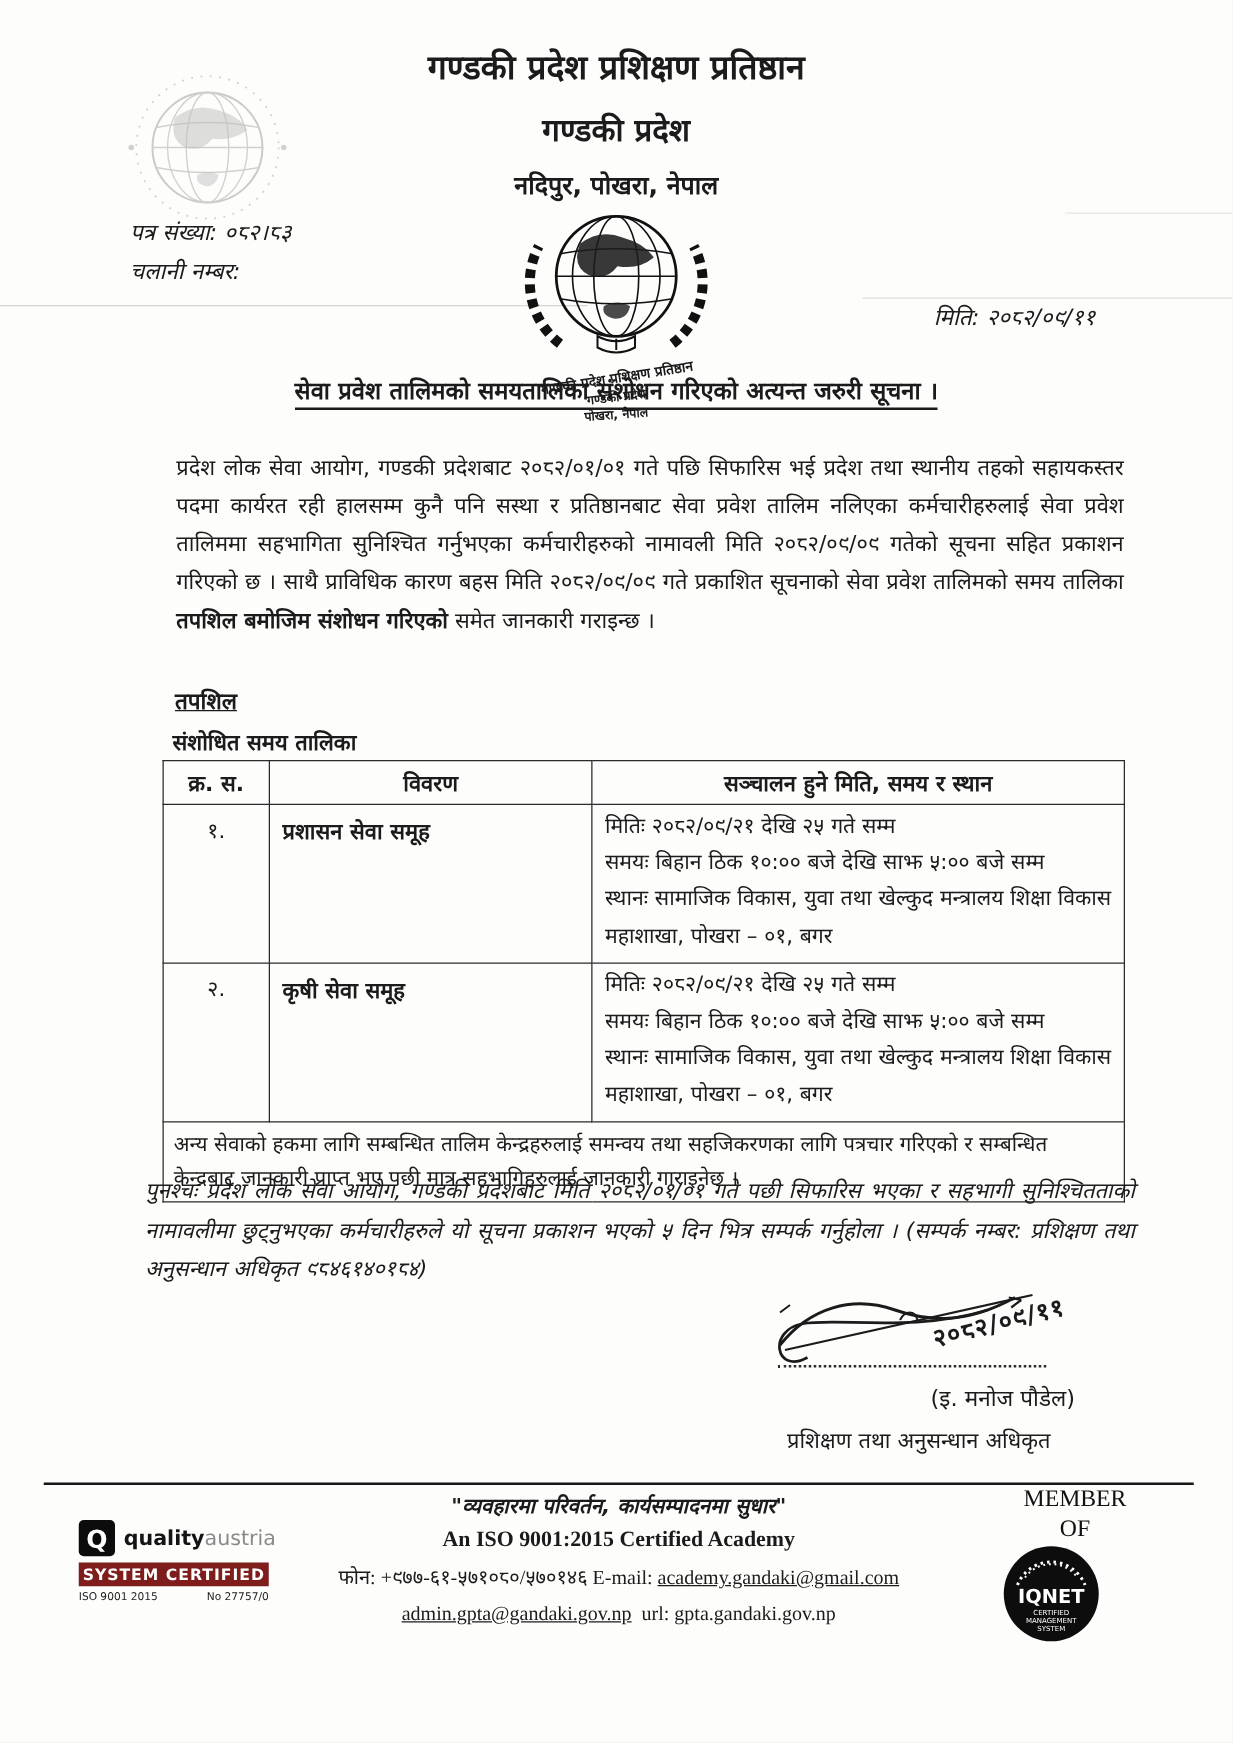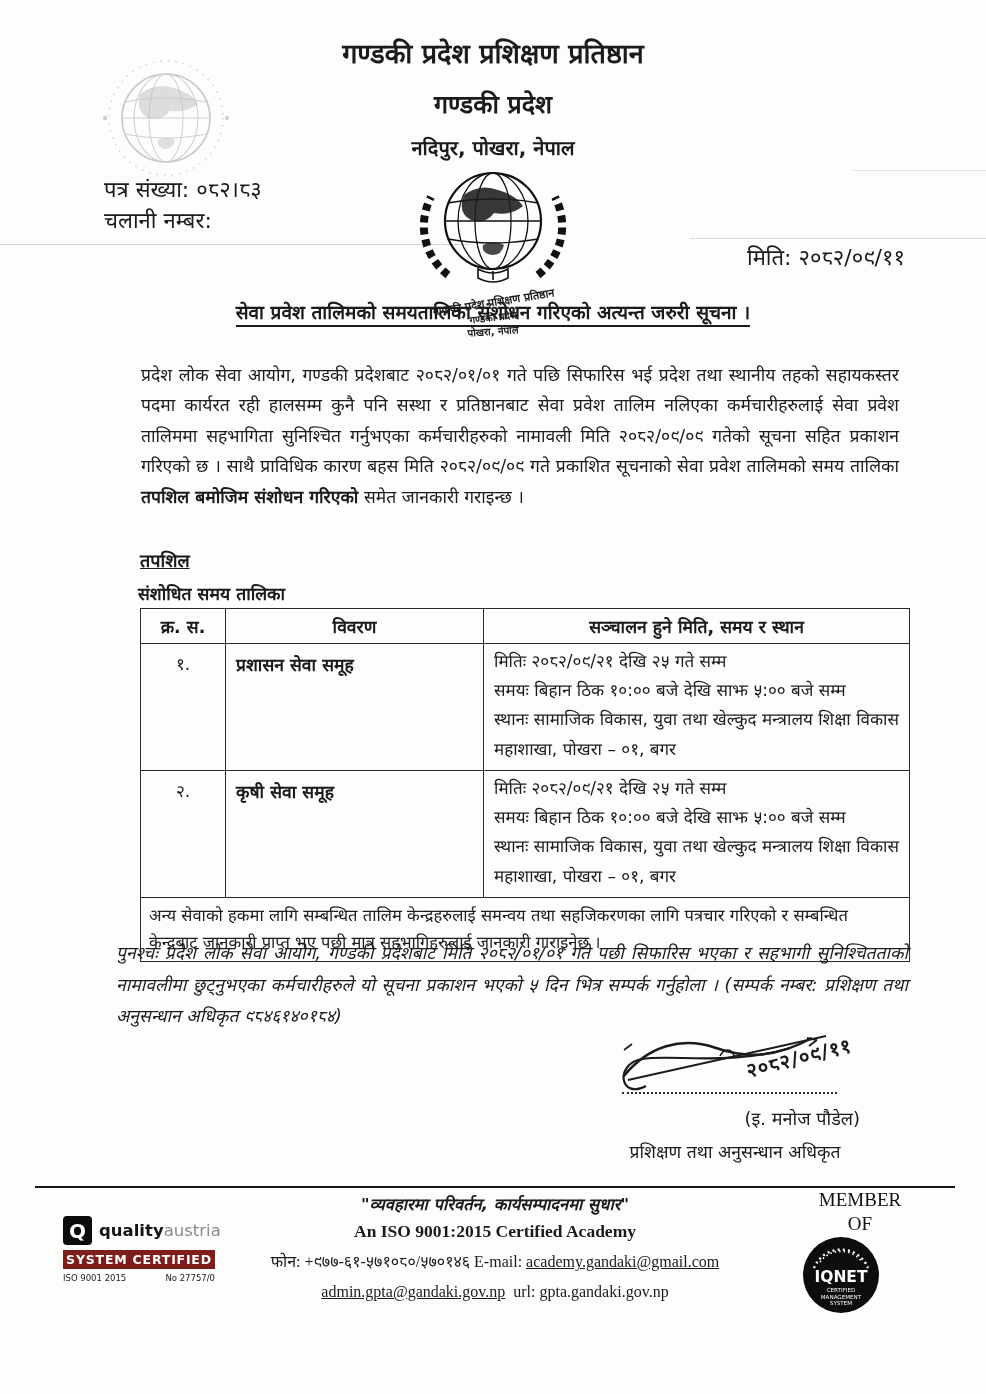--- a/index.html
+++ b/index.html
@@ -11,35 +11,35 @@
     font-family:"DejaVu Sans",sans-serif;
     color:#1b1b1b;
     overflow:hidden;
     margin:0 auto;
   }
   .abs{position:absolute;}
   .center{left:0;right:0;text-align:center;}
   .lh-title1{top:34px;font-size:27px;font-weight:bold;}
   .lh-title2{top:86px;font-size:25px;font-weight:bold;}
   .lh-title3{top:134px;font-size:20px;font-weight:bold;}
-  .meta{font-size:22px;}
+  .meta{font-size:18px;font-style:italic;}
   .meta-letter{left:104px;top:173px;}
   .meta-dispatch{left:104px;top:204px;}
   .meta-date{left:747px;top:241px;}
   .watermark{left:100px;top:58px;opacity:.45;}
   .emblem{left:50%;top:165px;transform:translateX(-50%);width:210px;text-align:center;}
   .emblem-cap1{display:inline-block;font-size:11px;font-weight:bold;transform:rotate(-9deg);margin-top:-14px;}
   .emblem-cap2{display:block;font-size:10px;font-weight:bold;transform:rotate(-7deg);margin-top:0px;}
   .emblem-cap3{display:block;font-size:10px;font-weight:bold;transform:rotate(-4deg);margin-top:0px;}
   .subject{top:299px;font-size:19px;font-weight:bold;}
   .subject span{border-bottom:2px solid #1b1b1b;padding-bottom:2px;}
   .body-para{left:141px;width:758px;top:360px;font-size:17.5px;line-height:1.74;text-align:justify;}
   .tapsil{left:140px;top:548px;font-size:18px;font-weight:bold;text-decoration:underline;}
   .subhead{left:138px;top:581px;font-size:17.5px;font-weight:600;}
-  table.sched{left:140px;top:608px;width:770px;border-collapse:collapse;position:absolute;}
+  table.sched{left:130px;top:608px;width:770px;border-collapse:collapse;position:absolute;}
   table.sched th,table.sched td{border:1.6px solid #2a2a2a;vertical-align:top;}
   table.sched th{font-size:17.5px;font-weight:bold;padding:5px 6px;text-align:center;}
   .col-sn{width:85px;}
   .col-desc{width:258px;}
   td.sn{text-align:center;font-size:17px;padding-top:8px;}
   td.desc{font-size:17.5px;font-weight:600;padding:8px 10px 6px;}
   td.schedule{font-size:17px;line-height:1.72;padding:3px 10px 6px;}
   td.note-cell{font-size:16.5px;line-height:1.62;padding:5px 8px;font-weight:normal;}
   .postscript{left:116px;width:792px;top:938px;font-size:17.5px;line-height:1.8;font-weight:normal;font-style:italic;text-align:justify;}
   .sig-squiggle{left:612px;top:1030px;}

